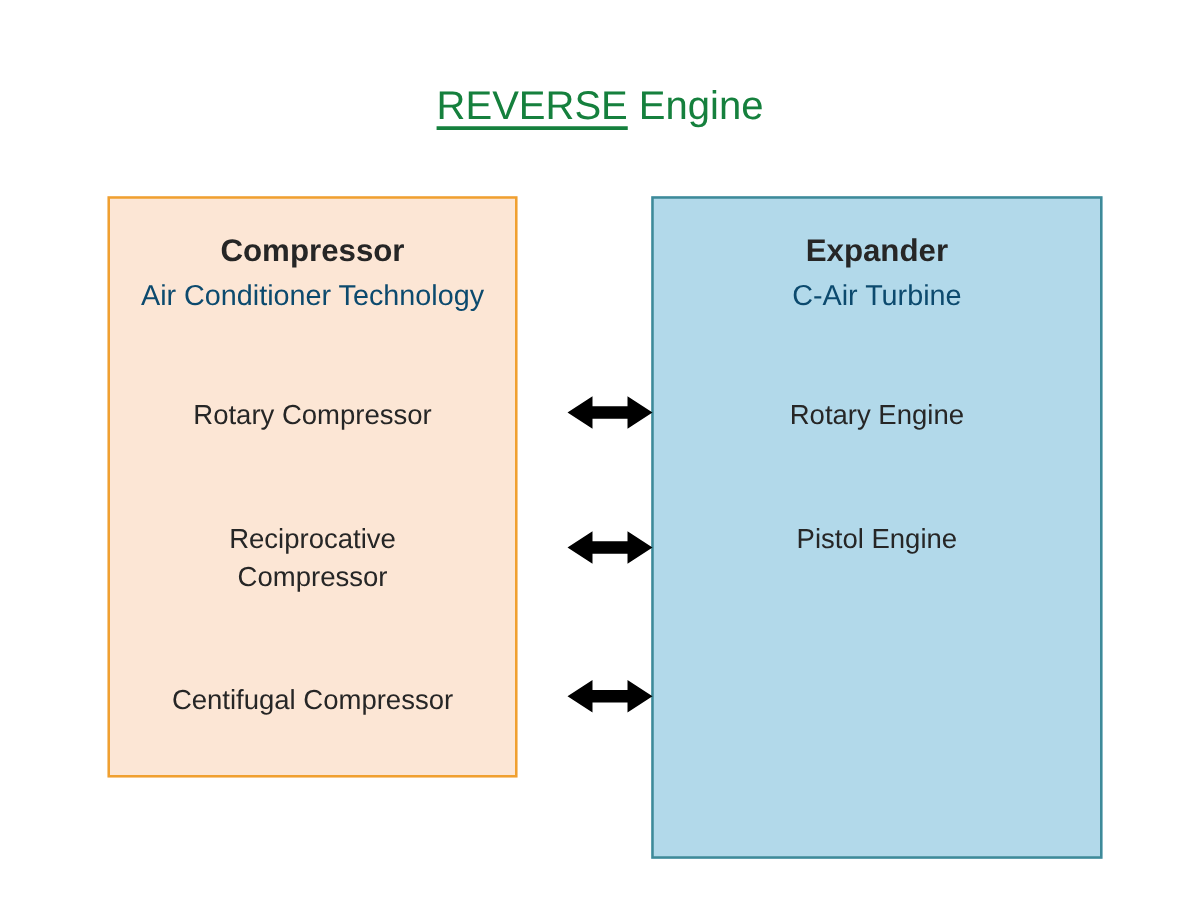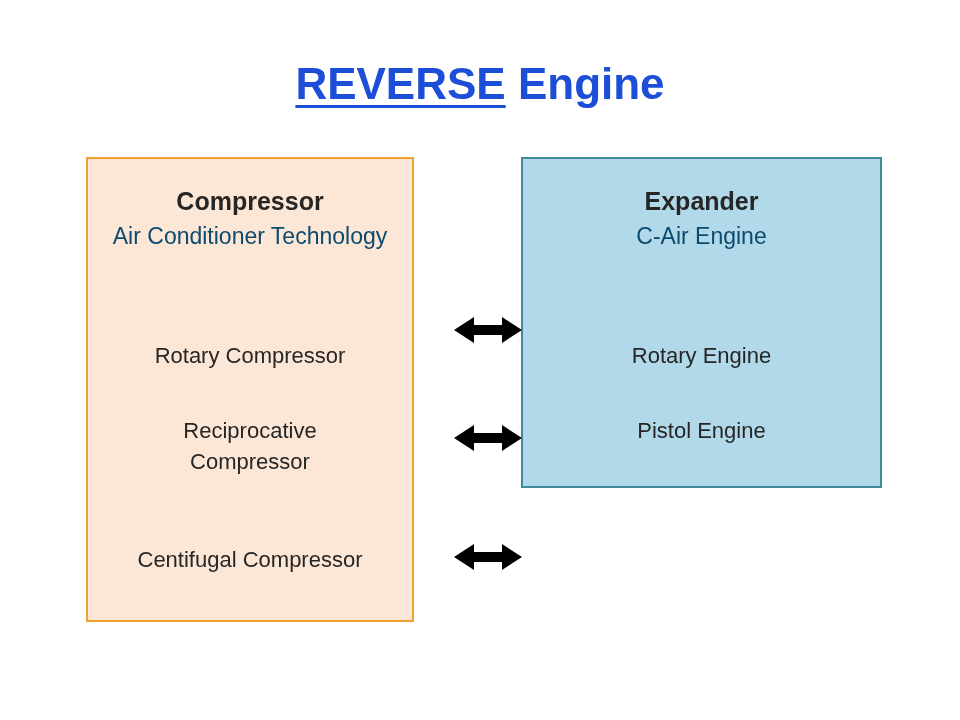--- a/index.html
+++ b/index.html
@@ -17,24 +17,24 @@
     position: relative;
   }
 
   
   .slide-title {
     position: absolute;
     left: 0;
     top: 56px;
     width: 960px;
     text-align: center;
-    font-size: 44px;
+    font-size: 32px;
     line-height: 56px;
-    font-weight: 700;
-    color: #1d4ed8;
+    font-weight: 400;
+    color: #15803d;
     white-space: nowrap;
   }
   .slide-title .emph {
     text-decoration: underline;
     text-decoration-thickness: 3px;
     text-underline-offset: 6px;
   }
 
   
   .diagram {
@@ -57,21 +57,21 @@
     top: 157px;
     width: 328px;
     height: 465px;
     background: #FCE6D5;
     border-color: #F0A030;
   }
   .panel-expander {
     left: 521px;
     top: 157px;
     width: 361px;
-    height: 331px;
+    height: 530px;
     background: #B2D9EA;
     border-color: #3E8A99;
   }
 
   
   .panel-header {
     position: absolute;
     left: 0;
     right: 0;
     top: 26px;
@@ -96,21 +96,21 @@
     position: absolute;
     left: 0;
     right: 0;
     text-align: center;
     font-size: 22px;
     line-height: 31px;
     font-weight: 400;
     color: #262626;
     white-space: pre-line;
   }
-  .item-row-0 { top: 157px; margin-top: 24px; }
+  .item-row-0 { top: 157px; }
   .item-row-1 { top: 256px; }
   .item-row-2 { top: 385px; }
 
   
   .connector {
     position: absolute;
     left: 452px;
     width: 72px;
     height: 34px;
   }
@@ -136,21 +136,21 @@
     <div class="panel-item item-row-0">Rotary Compressor</div>
     <div class="panel-item item-row-1">Reciprocative
 Compressor</div>
     <div class="panel-item item-row-2">Centifugal Compressor</div>
   </div>
 
   <div class="panel panel-expander">
 
     <div class="panel-header">
       <div class="panel-heading">Expander</div>
-      <div class="panel-subheading">C-Air Engine</div>
+      <div class="panel-subheading">C-Air Turbine</div>
     </div>
 
     <div class="panel-item item-row-0">Rotary Engine</div>
     <div class="panel-item item-row-1">Pistol Engine</div>
   </div>
 
   <div class="connector conn-0">
     <svg width="72" height="34" viewBox="0 0 72 34">
       <path d="M2 17 L22 4 L22 12 L50 12 L50 4 L70 17 L50 30 L50 22 L22 22 L22 30 Z" fill="#000000"></path>
     </svg>

